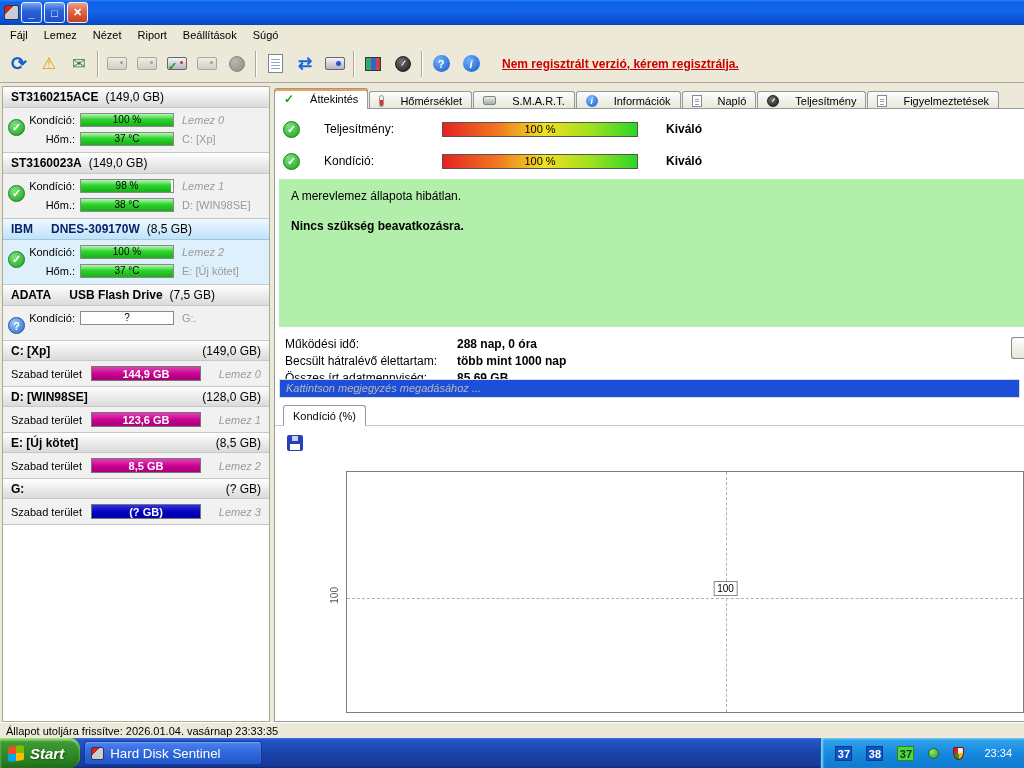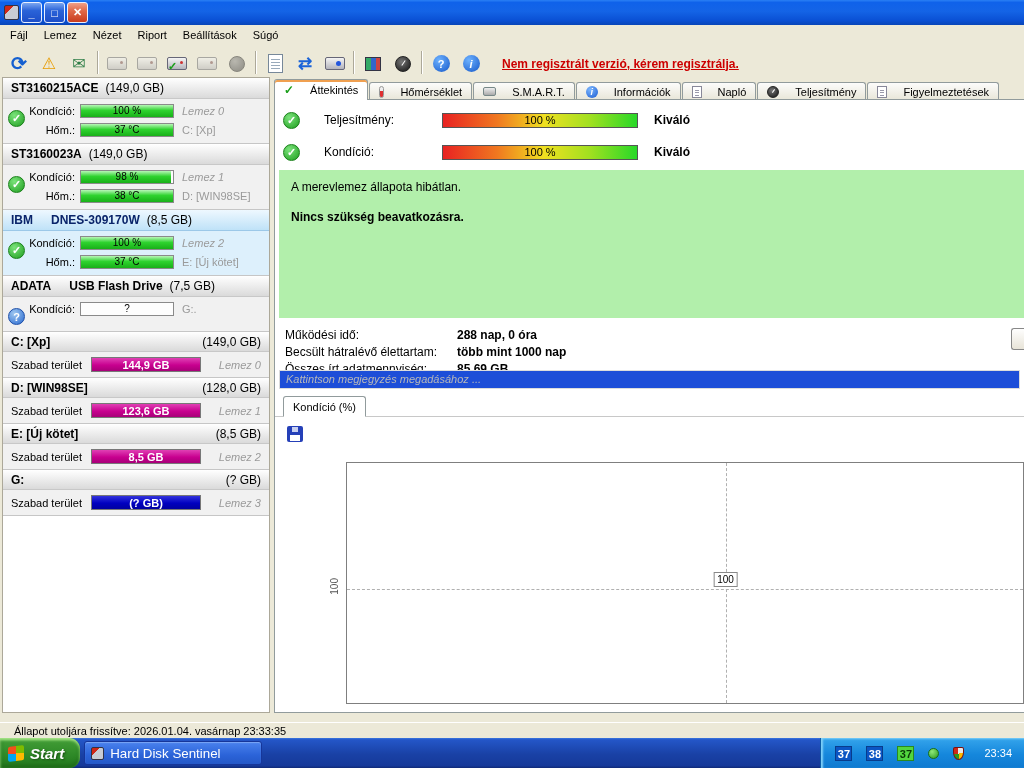--- a/index.html
+++ b/index.html
@@ -40,21 +40,21 @@
     background:linear-gradient(90deg,#3a6 0 5px,#36c 5px 10px,#c44 10px 16px); }
   .ic-gauge { width:16px; height:16px; border-radius:50%; background:radial-gradient(circle at 40% 35%,#777,#111); border:1px solid #222; position:relative; display:inline-block; }
   .ic-gauge::before { content:""; position:absolute; left:7px; top:3px; width:1px; height:6px; background:#fff; transform:rotate(35deg); }
   .circ { width:17px; height:17px; border-radius:50%; background:radial-gradient(circle at 35% 30%,#6db2ff,#1557c8); color:#fff; font-weight:bold;
     display:flex; align-items:center; justify-content:center; font-size:11px; }
   .ic-help::before { content:"?"; }
   .ic-info::before { content:"i"; font-style:italic; }
   .reg-link { color:#cc0000; font-weight:bold; text-decoration:underline; font-size:12px; margin-left:16px; white-space:nowrap; }
 
   
-  .main { position:absolute; left:0; top:74px; width:1024px; height:639px; background:#ece9d8; }
+  .main { position:absolute; left:0; top:83px; width:1024px; height:639px; background:#ece9d8; }
   .leftpanel { position:absolute; left:2px; top:3px; width:268px; bottom:0; background:#fff; border:1px solid #aca899; overflow:hidden; }
 
   
   .disk-item { border-bottom:1px solid #c6c6c6; }
   .d-hdr { height:21px; background:linear-gradient(180deg,#ffffff,#dadada); border-bottom:1px solid #c8c8c8;
     display:flex; align-items:center; padding:0 8px; font-size:12px; }
   .d-hdr .vendor { font-weight:bold; margin-right:18px; }
   .d-hdr .vendor:empty { display:none; margin:0; }
   .d-hdr .model { font-weight:bold; white-space:nowrap; }
   .d-hdr .size { margin-left:7px; white-space:nowrap; }
@@ -109,21 +109,21 @@
   .ti-gauge::before { content:""; position:absolute; left:5px; top:2px; width:1px; height:4px; background:#fff; transform:rotate(35deg); }
 
   .tabpanel { position:absolute; left:2px; top:25px; right:0; bottom:0; background:#fff; border:1px solid #919b9c; border-right:none; }
 
   .meter-row { position:absolute; left:8px; height:20px; display:flex; align-items:center; }
   .meter-row.r1 { top:10px; }
   .meter-row.r2 { top:42px; }
   .m-lbl { font-size:12px; width:118px; margin-left:24px; }
   .big-bar { width:196px; height:15px; border:1px solid #555; font-size:11px; display:flex; align-items:center; justify-content:center;
     background:linear-gradient(90deg,#e82222 0%,#f07820 28%,#f0e020 52%,#a0e020 76%,#28d828 100%); }
-  .rating { font-weight:bold; font-size:12px; margin-left:16px; }
+  .rating { font-weight:bold; font-size:12px; margin-left:28px; }
 
   .health-box { position:absolute; left:4px; right:0; top:70px; height:148px; background:#b2efab; padding:10px 12px; font-size:12px; }
   .health-box .l1 { margin-bottom:16px; }
   .health-box .l2 { font-weight:bold; }
 
   .stats { position:absolute; left:10px; top:226px; font-size:12px; }
   .stat-row { display:flex; height:17px; align-items:center; }
   .stat-lbl { width:172px; }
   .stat-val { font-weight:bold; }
   .edge-btn { position:absolute; right:0; top:228px; width:13px; height:22px; background:linear-gradient(180deg,#fefefe,#e8e4d8); border:1px solid #888; border-right:none; border-radius:3px 0 0 3px; }
@@ -141,21 +141,21 @@
 
   .plot { position:absolute; left:71px; top:362px; right:0; bottom:8px; border:1px solid #7f7f7f; background:#fff; }
   .vline { position:absolute; left:56%; top:0; bottom:0; border-left:1px dashed #b0b0b0; }
   .hline { position:absolute; top:52.5%; left:0; right:0; border-top:1px dashed #b0b0b0; }
   .marker { position:absolute; left:56%; top:calc(52.5% - 17px); transform:translateX(-50%); border:1px solid #888; background:#fff;
     font-size:10px; padding:0 3px; line-height:13px; }
   .y-axis-label { position:absolute; left:54px; top:478px; writing-mode:vertical-rl; transform:rotate(180deg); color:#555; font-size:10px; }
 
   
   .statusbar { position:absolute; left:0; top:722px; width:1024px; height:16px; background:#ece9d8; border-top:1px solid #fff;
-    display:flex; align-items:center; padding-left:14px; }
+    display:flex; align-items:center; padding-left:6px; }
 
   
   .taskbar { position:absolute; left:0; top:738px; width:1024px; height:30px; display:flex; align-items:center;
     background:linear-gradient(180deg,#3b77e0 0%,#2456c8 6%,#1941a5 55%,#16399a 92%,#102a78 100%); }
   .start-btn { height:30px; padding:0 16px 0 8px; border-radius:0 11px 11px 0; display:flex; align-items:center; gap:6px;
     background:linear-gradient(180deg,#6cbf4e 0%,#3f9a34 12%,#2f8a28 55%,#247a1e 95%); box-shadow:inset 0 2px 3px #a8e68a, inset 0 -3px 4px #1e6b18;
     color:#fff; font-weight:bold; font-style:italic; font-size:15px; text-shadow:1px 1px 2px #1a4f12; }
   .flag { width:16px; height:15px; border-radius:2px; transform:skewY(-6deg);
     background:conic-gradient(#7fbc00 0 90deg,#ffba01 90deg 180deg,#01a6f0 180deg 270deg,#f34f1c 270deg 360deg); }
   .taskbtn { margin-left:4px; width:178px; height:24px; border:1px solid #16369a; border-radius:3px; display:flex; align-items:center; gap:6px;

